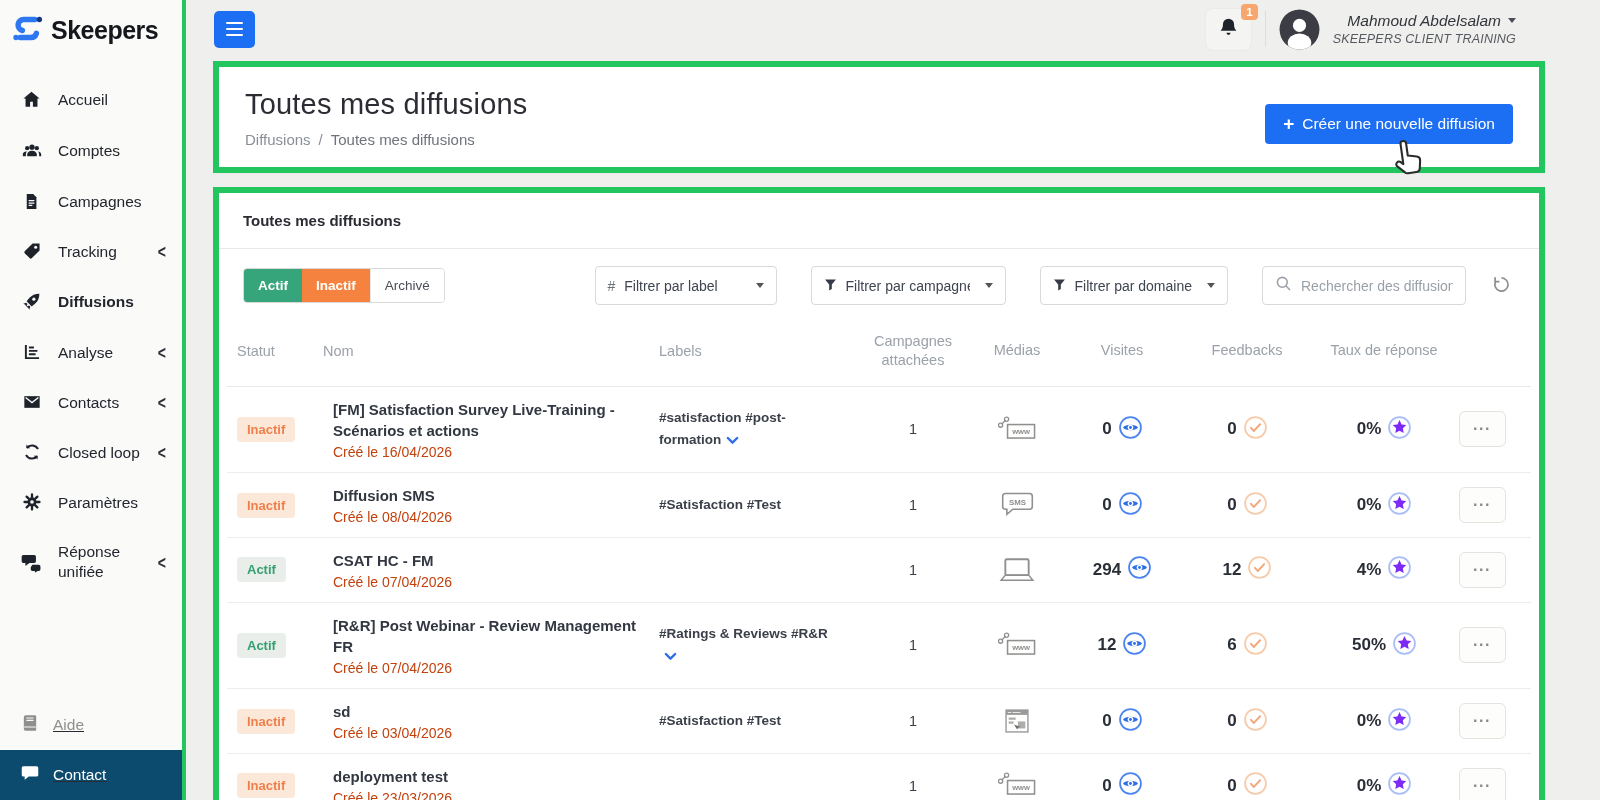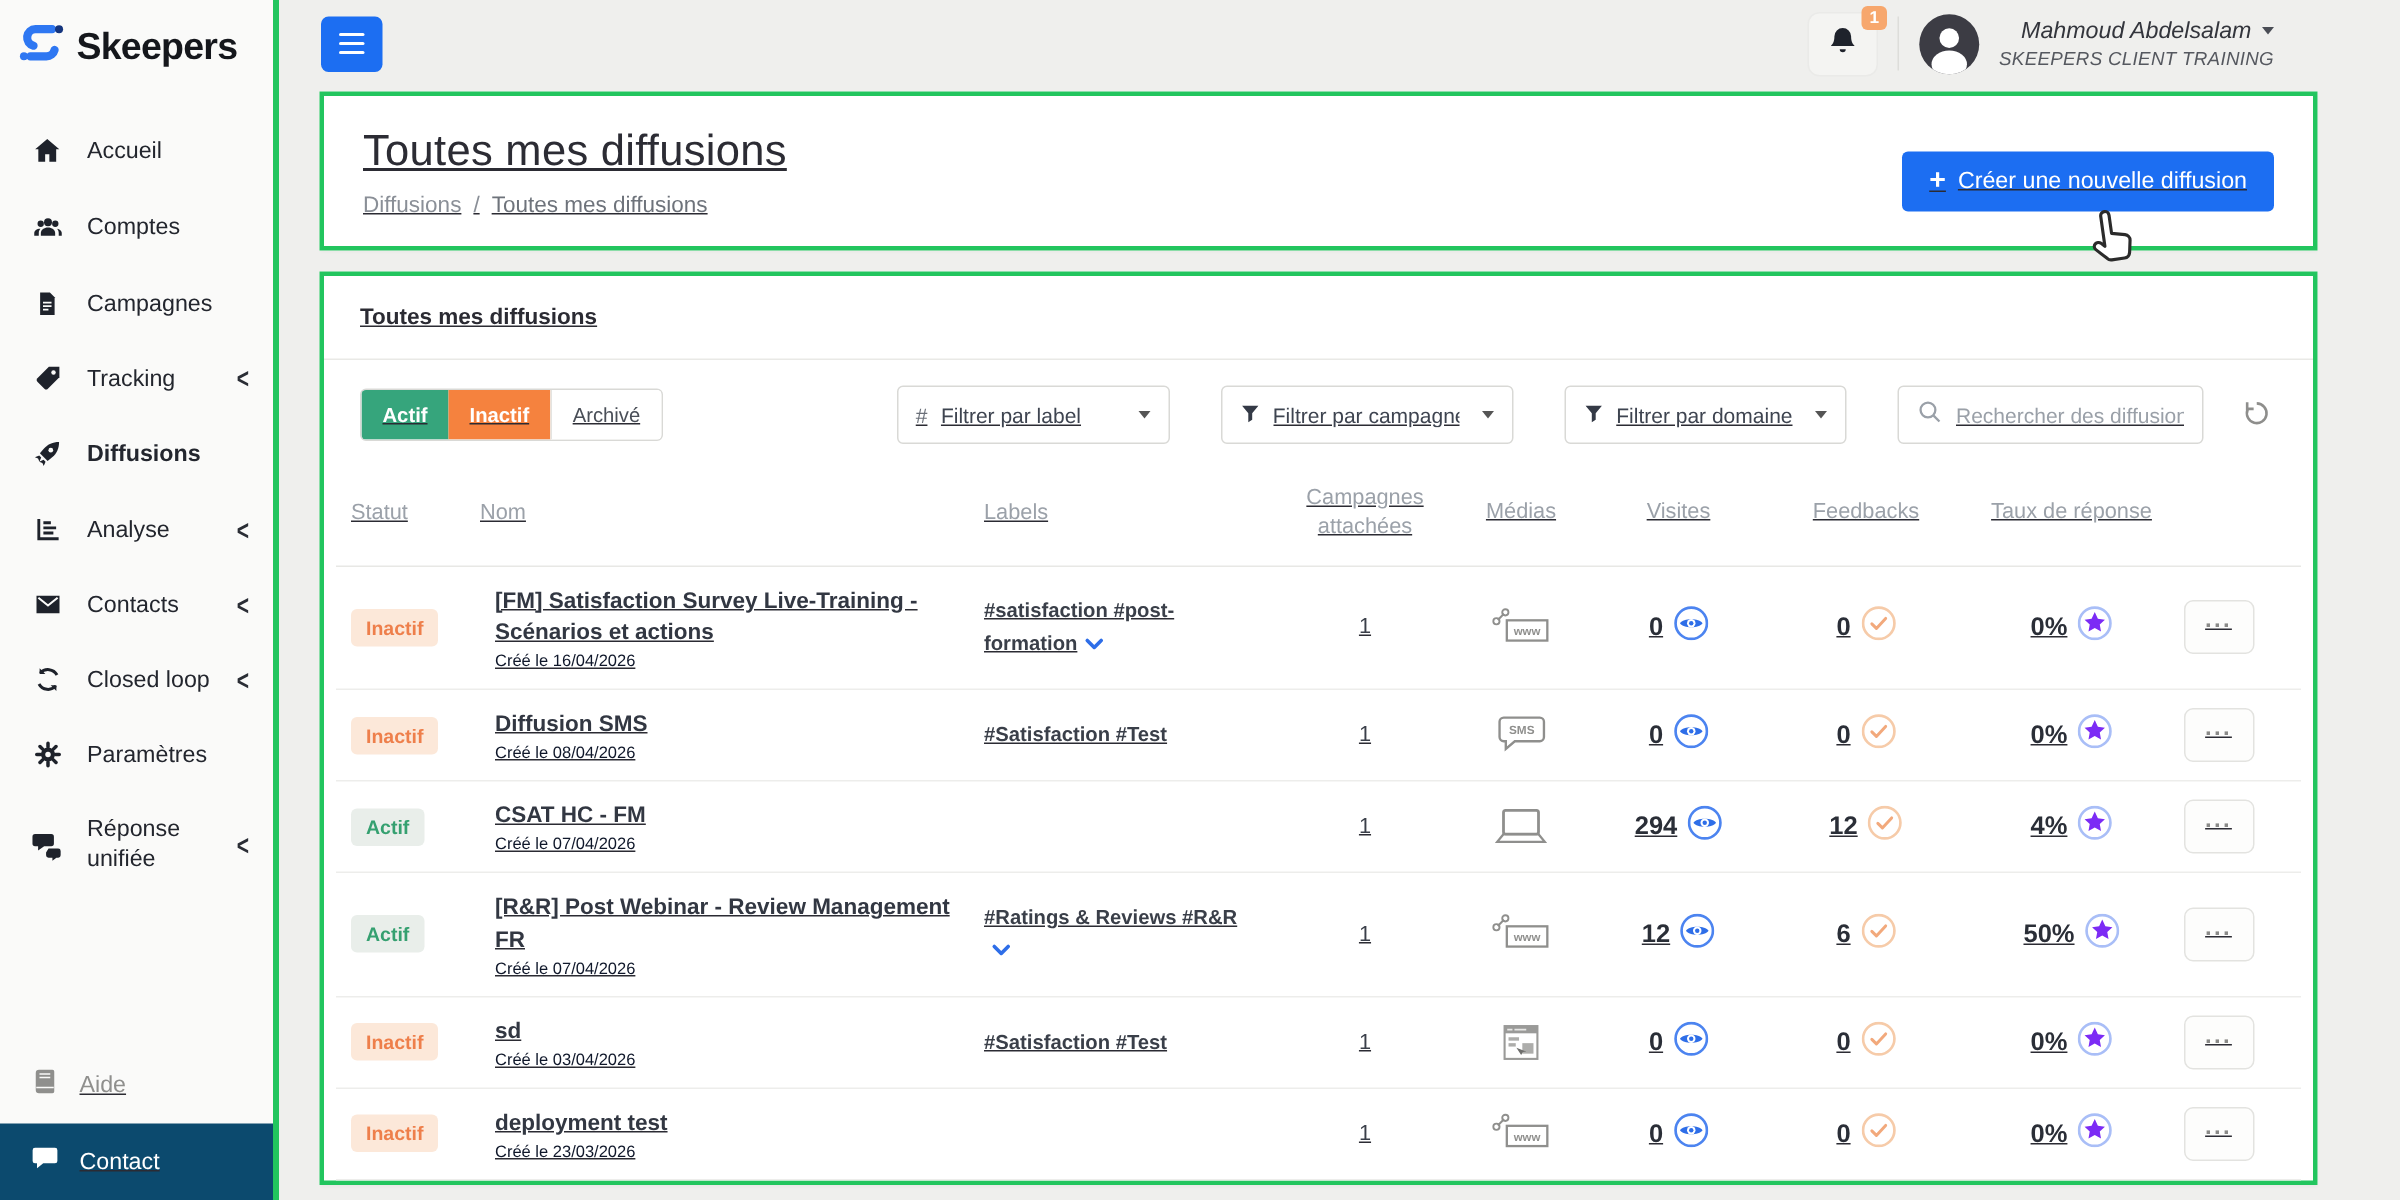--- a/index.html
+++ b/index.html
@@ -32,21 +32,21 @@
   .bell-btn { position:relative; width:47px; height:43px; background:#f4f4f2; border:1px solid #eaeae8; border-radius:8px; cursor:pointer; display:flex; align-items:center; justify-content:center; }
   .bell-badge { position:absolute; top:-5px; right:-7px; background:#f7a76d; color:#fff; font-size:11.5px; font-weight:700; border-radius:4px; padding:2px 5px; }
   .vline { width:1px; height:36px; background:#ddddda; }
   .avatar { width:41px; height:41px; border-radius:50%; overflow:hidden; cursor:pointer; flex:none; }
   .user-block { line-height:1.3; cursor:pointer;font-style:italic; }
   .user-name { font-size:15.5px; color:#33353c; display:flex; align-items:center; gap:7px; justify-content:flex-end; }
   .caret { width:0; height:0; border-left:4.5px solid transparent; border-right:4.5px solid transparent; border-top:5.5px solid #4a4d55; display:inline-block; }
   .user-org { font-size:12.5px; color:#55585f; letter-spacing:.2px; }
 
   
-  .card { background:#fff; border:3px solid #22c55e; box-shadow:0 1px 2px rgba(0,0,0,.03); margin:0 55px 0 27px;text-decoration:underline; }
+  .card { background:#fff; border:6px solid #22c55e; box-shadow:0 1px 2px rgba(0,0,0,.03); margin:0 55px 0 27px; }
   .head-card { margin-top:3px; margin-bottom:14px; padding:21px 26px 19px; display:flex; justify-content:space-between; }
   .page-title { font-size:29px; font-weight:400; color:#2c2c34; letter-spacing:.2px; }
   .crumbs { margin-top:10px; font-size:15px; color:#8a8f97; display:flex; gap:8px; }
   .crumbs .cur { color:#6e737b; }
   .create-btn { align-self:center; margin-top:12px; background:#1c6ef2; color:#fff; border:none; border-radius:4px; font-size:15.5px; padding:11px 18px; cursor:pointer; display:flex; align-items:center; gap:8px; font-family:inherit; }
   .create-btn .plus { font-size:19px; font-weight:700; line-height:.8; }
 
   .panel-title { padding:19px 24px; font-size:15px; font-weight:700; color:#2b2b33; border-bottom:1px solid #e9e9e6; }
 
   .filters { display:flex; align-items:center; padding:17px 24px 0; }
@@ -71,21 +71,21 @@
   .table { padding:0 8px; }
   .thead, .trow { display:grid; grid-template-columns:96px 336px 198px 112px 96px 114px 136px 138px 58px; align-items:center; }
   .thead { padding:27px 0 16px; color:#9ba1a9; font-size:14.5px; border-bottom:1px solid #e8e8e5; }
   .th.c { text-align:center; line-height:1.3; }
   .th.first, .name-pad { padding-left:10px; }
   .trow { border-bottom:1px solid #ededeb; padding:12px 0; min-height:60px; }
   .badge { display:inline-block; margin-left:10px; border-radius:4px; padding:5px 10px; font-size:13px; font-weight:700; }
   .badge.inactive { background:#fce8d9; color:#ee7f4b; }
   .badge.active { background:#e9eeea; color:#35a070; }
   .dname { font-size:15px; font-weight:700; color:#323742; line-height:1.45; cursor:pointer; }
-  .dcreated { font-size:11px; color:#0f172a; margin-top:2px; }
+  .dcreated { font-size:14px; color:#c2410c; margin-top:2px; }
   .labels-cell { font-size:13.5px; font-weight:700; color:#3a3f49; line-height:1.6; padding-right:14px; }
   .lchev { display:inline-block; margin-left:5px; vertical-align:-1px; cursor:pointer; }
   .td.c { display:flex; align-items:center; justify-content:center; text-align:center; }
   .camp-num { font-size:14.5px; color:#3a3f49; }
   .metric { gap:7px; }
   .num { font-size:17px; font-weight:700; color:#2a2e37; }
   .dots { width:47px; height:36px; border:1px solid #e3e3e0; border-radius:6px; background:#fdfdfc; color:#8a8a88; font-weight:700; font-size:16px; letter-spacing:1.5px; cursor:pointer; line-height:0; padding-bottom:8px; font-family:inherit; }
 
   .cursor-hand { position:absolute; left:1386px; top:137px; z-index:50; transform:rotate(-8deg); pointer-events:none; }
 </style>

